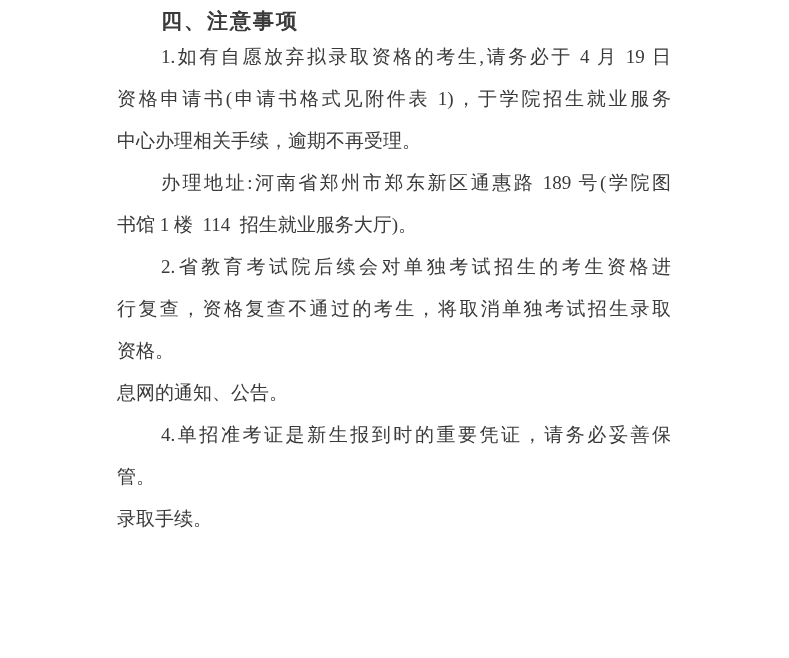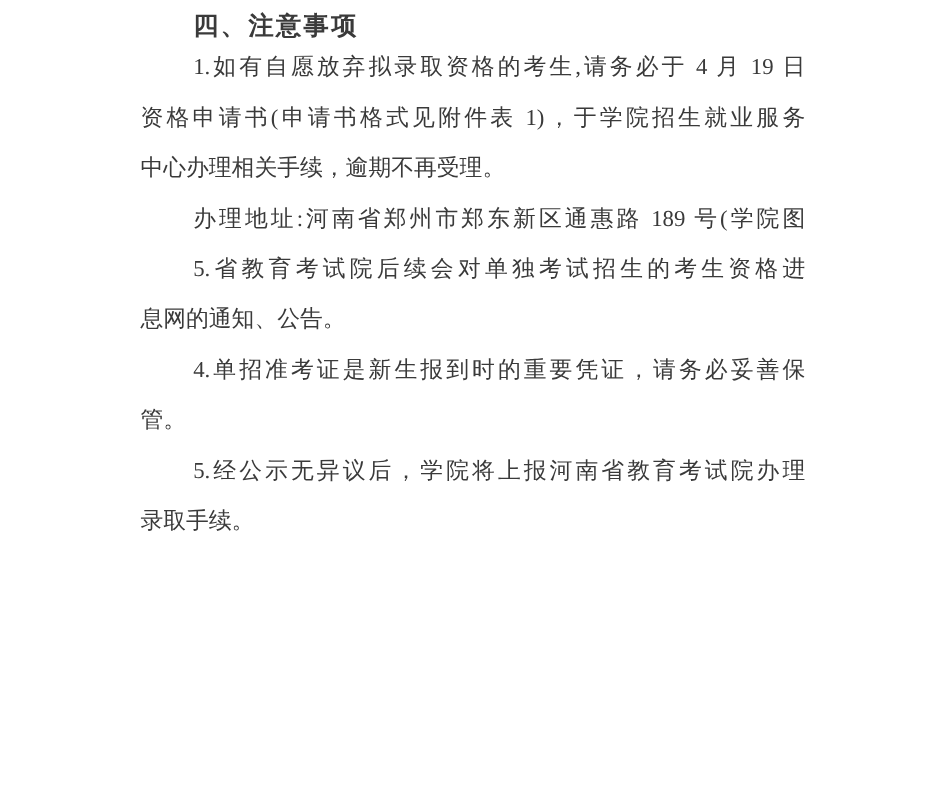--- a/index.html
+++ b/index.html
@@ -52,34 +52,36 @@
     <div class="heading">四、注意事项</div>
 
     <div class="para">
       <div class="line first j">1.如有自愿放弃拟录取资格的考生,请务必于 4 月 19 日</div>
       <div class="line j">资格申请书(申请书格式见附件表 1)，于学院招生就业服务</div>
       <div class="line">中心办理相关手续，逾期不再受理。</div>
     </div>
 
     <div class="para">
       <div class="line first j">办理地址:河南省郑州市郑东新区通惠路 189 号(学院图</div>
+      <div class="line">书馆 1 楼  114  招生就业服务大厅)。</div>
     </div>
 
     <div class="para">
-      <div class="line first j">5.省教育考试院后续会对单独考试招生的考生资格进</div>
+      <div class="line first j">2.省教育考试院后续会对单独考试招生的考生资格进</div>
+      <div class="line j">行复查，资格复查不通过的考生，将取消单独考试招生录取</div>
+      <div class="line">资格。</div>
     </div>
 
     <div class="para">
       <div class="line">息网的通知、公告。</div>
     </div>
 
     <div class="para">
       <div class="line first j">4.单招准考证是新生报到时的重要凭证，请务必妥善保</div>
       <div class="line">管。</div>
     </div>
 
     <div class="para">
-      <div class="line first j">5.经公示无异议后，学院将上报河南省教育考试院办理</div>
       <div class="line">录取手续。</div>
     </div>
 
   </div>
 </div>
 
 </body></html>

